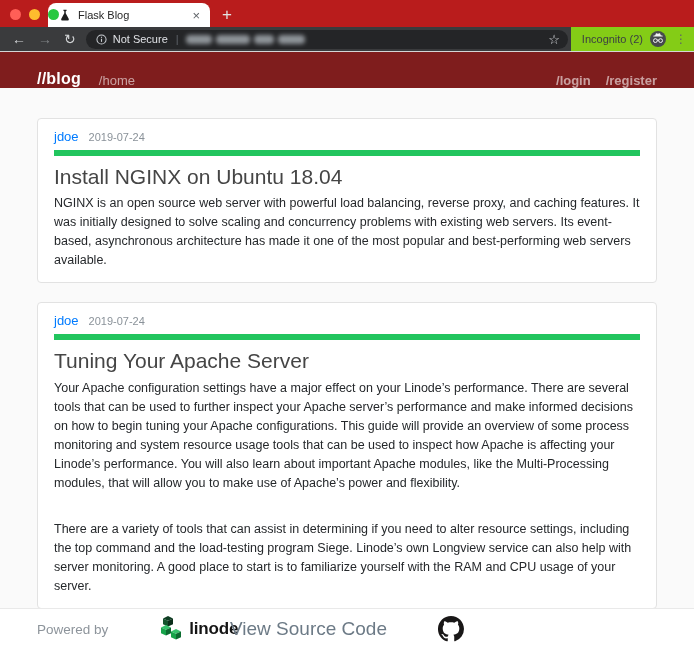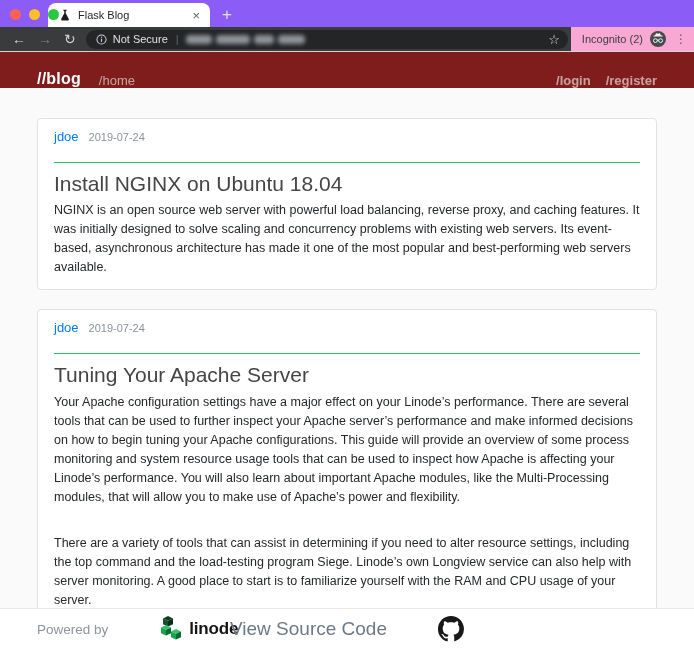--- a/index.html
+++ b/index.html
@@ -2,21 +2,21 @@
 <html><head>
 <meta charset="utf-8">
 <style>
   * { margin:0; padding:0; box-sizing:border-box; }
   html,body { width:694px; height:649px; }
   body {
     font-family:"Liberation Sans","DejaVu Sans",sans-serif;
     position:relative; overflow:hidden; background:#fafafa;
   }
   
-  .tabstrip { height:27px; background:#8b5cf6; display:flex; align-items:flex-end; position:relative; }
+  .tabstrip { height:27px; background:#b91c1c; display:flex; align-items:flex-end; position:relative; }
   .traffic { position:absolute; top:9px; left:10px; display:flex; gap:8px; }
   .traffic span { width:11px; height:11px; border-radius:50%; display:block; }
   .light-close{ background:#ff5f57; } .light-min{ background:#febc2e; } .light-zoom{ background:#28c840; }
   .tab {
     margin-left:48px; width:162px; height:24px; background:#fff;
     border-radius:8px 8px 0 0; display:flex; align-items:center; padding:0 8px 0 11px;
   }
   .tab-favicon { width:12px; height:12px; flex:0 0 auto; }
   .tab-title { font-size:11px; color:#272727; margin-left:7px; flex:1; white-space:nowrap; overflow:hidden; }
   .tab-close { font-size:13px; color:#5f6368; line-height:1; padding:0 2px; cursor:default; }
@@ -32,41 +32,41 @@
     flex:1; height:19px; background:#242527; border-radius:10px; margin-left:4px;
     display:flex; align-items:center; padding:0 8px 0 10px; min-width:0;text-align:right;
   }
   .omni-sec { font-size:11px; color:#dfe1e5; margin-left:6px; white-space:nowrap; }
   .omni-sep { color:#5f6368; font-size:11px; margin:0 7px 0 8px; }
   .blobwrap { display:flex; gap:4px; align-items:center; filter:blur(2px); }
   .blob { height:9px; border-radius:4px; background:#8e9398; display:inline-block; }
   .b1{width:26px;} .b2{width:34px;} .b3{width:20px;} .b4{width:27px;}
   .omni-star { margin-left:auto; color:#dadce0; font-size:13px; line-height:1; }
   .incog-seg {
-    height:100%; background:#f9a8d4; display:flex; align-items:center;
+    height:100%; background:#84cc16; display:flex; align-items:center;
     padding:0 7px 0 11px; margin-left:3px; flex:0 0 auto;
   }
   .incog-label { font-size:11px; color:#3c4043; white-space:nowrap; }
   .incog-badge { width:16px; height:16px; margin-left:7px; }
   .menu-dots { font-size:12px; color:#5f6368; margin-left:9px; letter-spacing:0; }
   
   .navbar {
     height:36px; background:#7f1d1d; display:flex; align-items:flex-end; padding:0 37px;
   }
   .brand { color:#ffffff; font-size:16px; font-weight:700; letter-spacing:.2px; }
   .nav-link { color:rgba(255,255,255,.58); font-size:13px; }
   .navbar .nav-link.home { margin-left:18px; }
   .nav-right { margin-left:auto; display:flex; gap:15px;font-weight:bold; }
   
   .content { width:620px; margin:0 auto; padding-top:30px; }
   .card {
     background:#fff; border:1px solid #e2e2e2; border-radius:4px;
     padding:10px 16px 12px 16px; margin-bottom:19px;
   }
-  .meta { border-bottom:1px solid #22c55e; padding-bottom:18px; display:flex; align-items:baseline; }
+  .meta { border-bottom:6px solid #22c55e; padding-bottom:6px; display:flex; align-items:baseline; }
   .author { color:#007bff; font-size:13px; text-decoration:none; }
   .date { color:#8a9299; font-size:11px; margin-left:10px; }
   .post-title {
     font-size:21px; font-weight:500; color:#454545; margin:7px 0 4px 0; line-height:1.3;
   }
   .card p { font-size:12.5px; color:#25282b; line-height:19px; margin-top:0; }
   .card p + p { margin-top:27px; }
   
   .footer {
     position:absolute; left:0; bottom:0; width:100%; height:41px; background:#fff;

